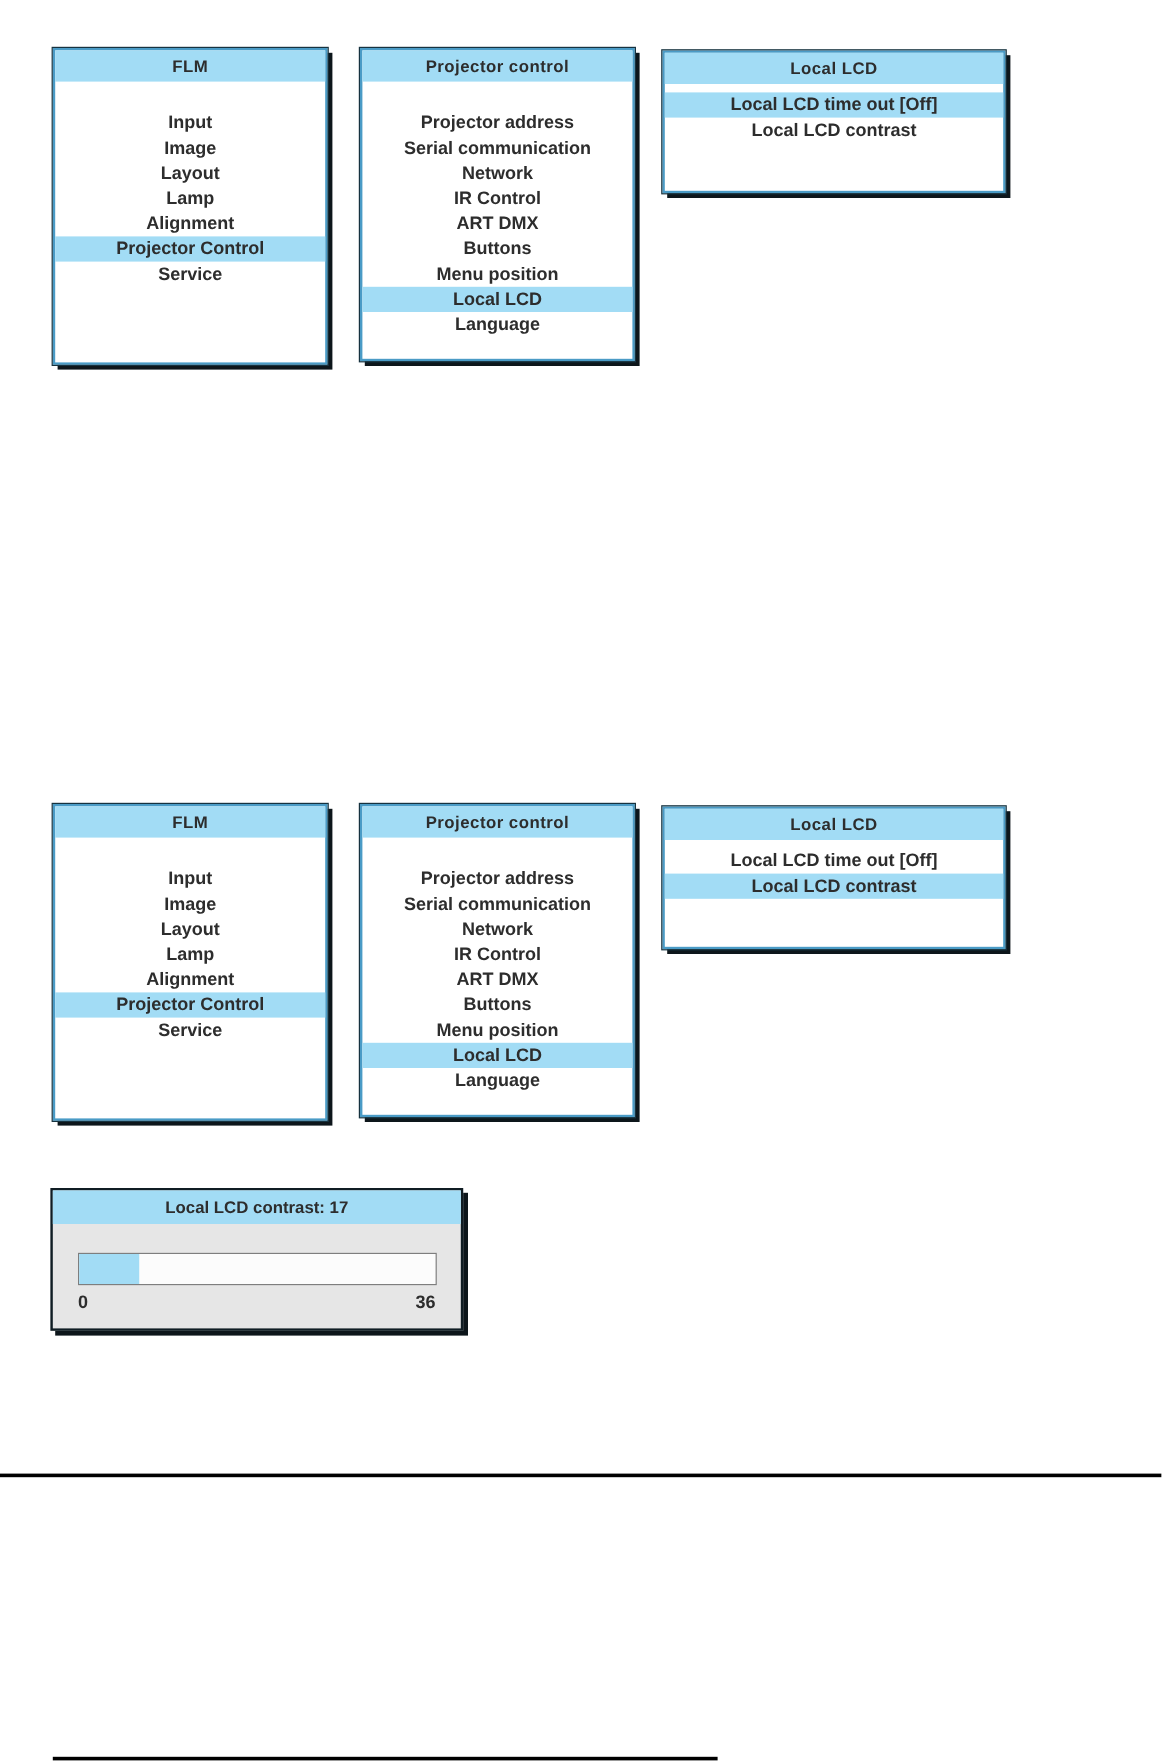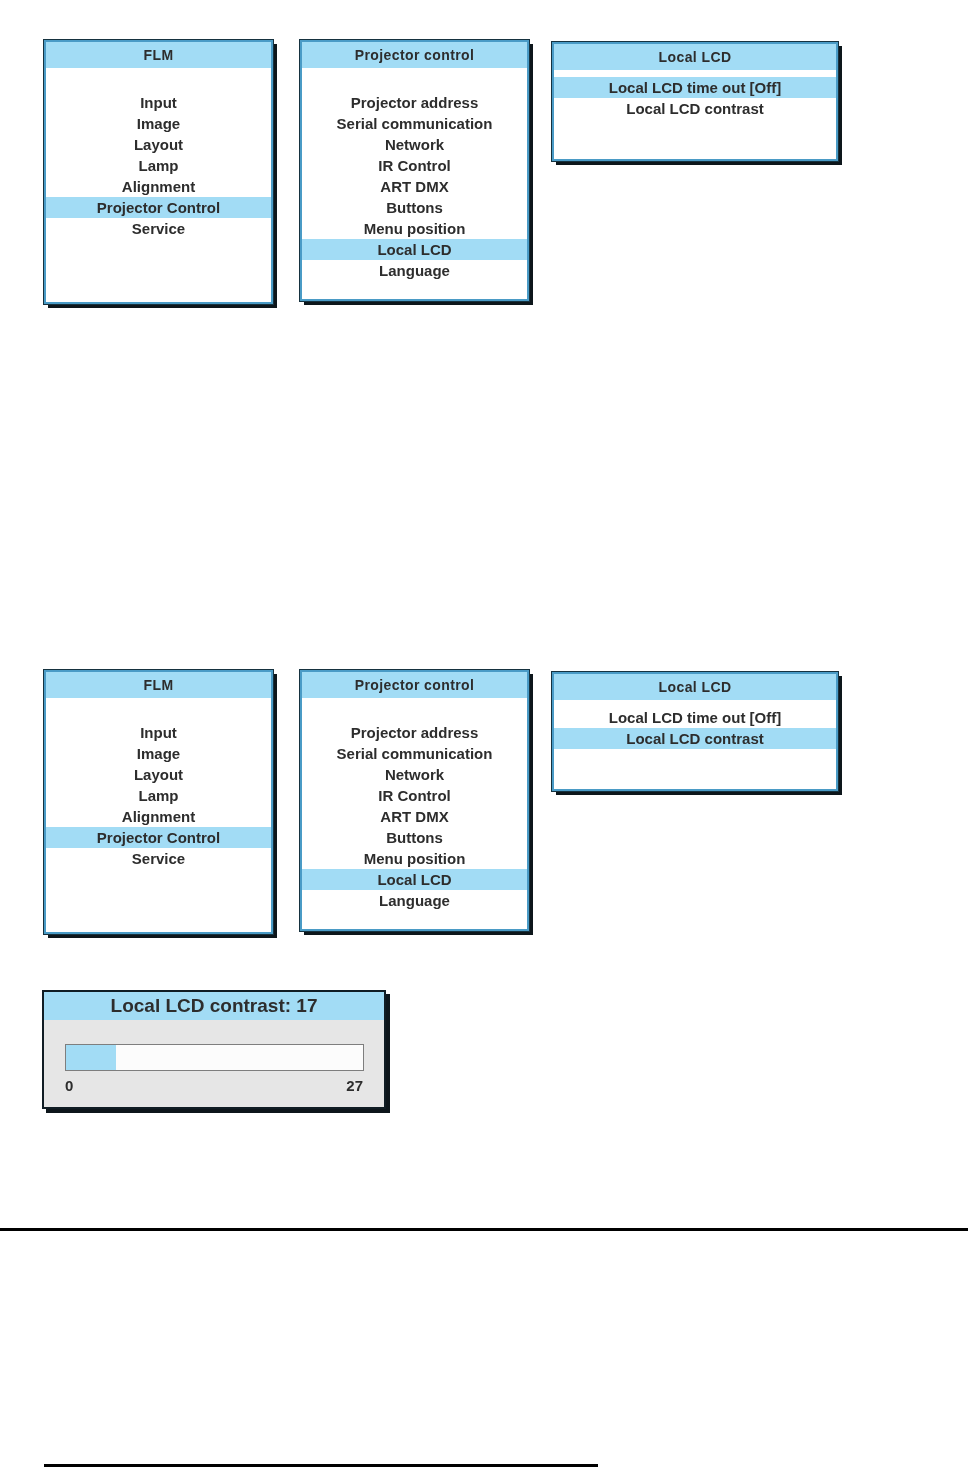--- a/index.html
+++ b/index.html
@@ -54,21 +54,21 @@
     width: 344px; height: 119px;
     box-sizing: border-box;
     background: var(--c-dialog, #e6e6e6);
     border: 2px solid #101d24;
     box-shadow: 4px 4px 0 var(--c-shadow, #0d161b);
   }
   .contrast-title {
     height: 28px; line-height: 28px;
     background: var(--c-blue, #a2dcf5);
     text-align: center;
-    font-size: 19px; font-weight: bold;
+    font-size: 14px; font-weight: bold;
     color: var(--c-text, #2d2d2d);
   }
   .slider-track {
     margin: 24px 20px 0 21px;
     height: 27px;
     box-sizing: border-box;
     background: #fcfcfc;
     border: 1px solid #7e7e7e;
   }
   .slider-fill {
@@ -179,18 +179,18 @@
     </div>
 </div>
 
 <div class="contrast-dialog">
   <div class="contrast-title">Local LCD contrast: 17</div>
   <div class="slider-track">
     <div class="slider-fill" style="width: 17%;"></div>
   </div>
   <div class="slider-labels">
     <span>0</span>
-    <span>27</span>
+    <span>36</span>
   </div>
 </div>
 
 <div class="rule-full"></div>
 <div class="rule-footnote"></div>
 
 </body></html>

